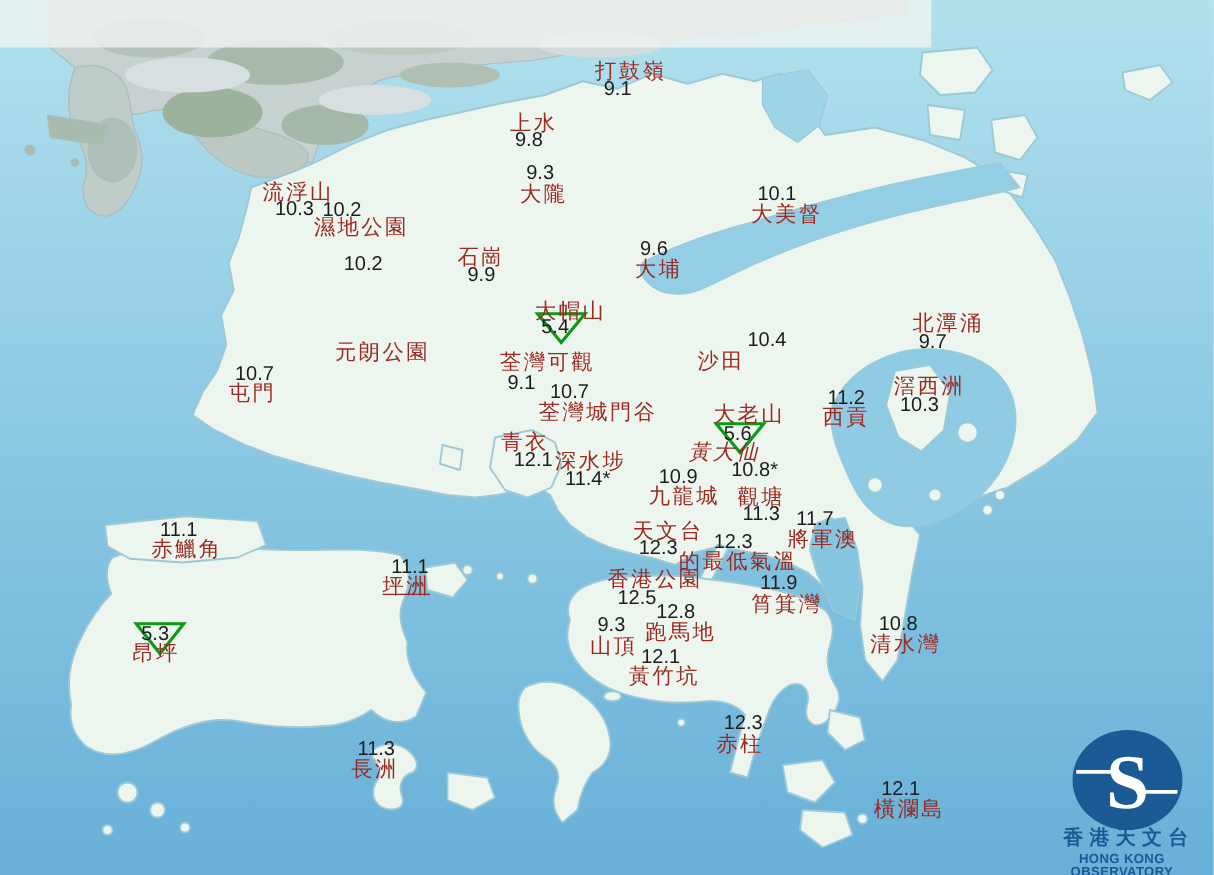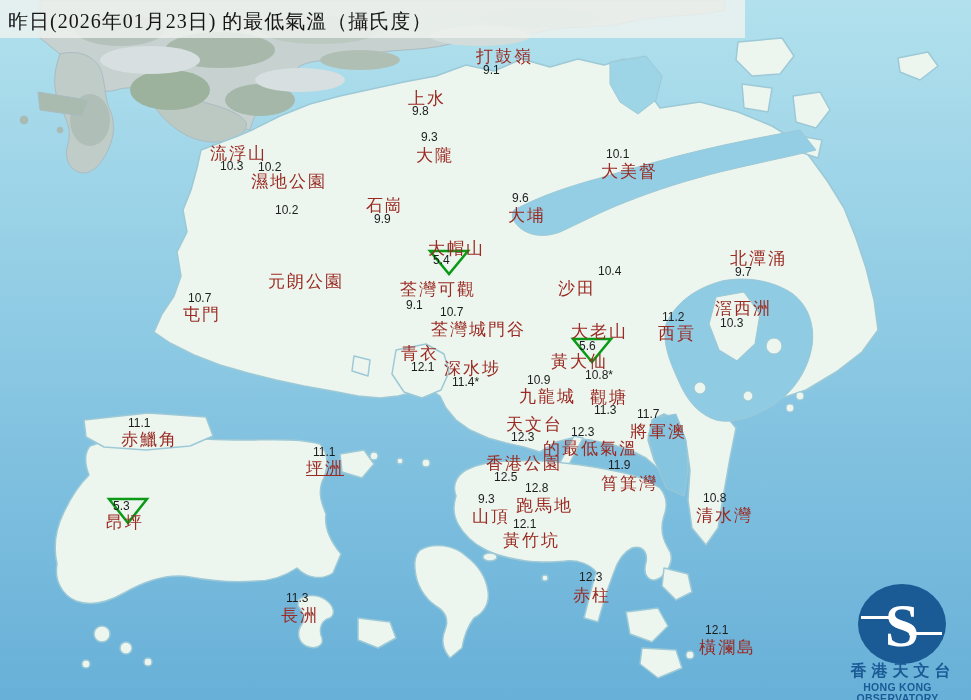--- a/index.html
+++ b/index.html
@@ -7,21 +7,21 @@
          font-family:"Liberation Sans",sans-serif;background:#9fd4e6;}
   .stage svg.map{position:absolute;left:0;top:0;z-index:1;}
   .title{position:absolute;left:8px;top:8px;z-index:5;
          font-family:"Liberation Serif",serif;font-size:20px;color:#151515;
          letter-spacing:1px;white-space:nowrap;}
   #station-layer{position:absolute;left:0;top:0;width:100%;height:100%;z-index:3;}
   .sname{position:absolute;color:var(--station-name,#9a2a22);
          font-family:"Liberation Serif",serif;font-size:17px;letter-spacing:2px;
          line-height:1;white-space:nowrap;}
   .sval{position:absolute;color:var(--station-value,#1d1d1d);
-        font-family:"Liberation Sans",sans-serif;font-size:12px;line-height:1;
+        font-family:"Liberation Sans",sans-serif;font-size:16px;line-height:1;
         white-space:nowrap;}
   .logo-cn{position:absolute;left:840px;top:663px;width:126px;text-align:center;z-index:4;
            color:var(--logo-blue,#1a5a95);font-family:"Liberation Serif",serif;
            font-size:16px;font-weight:bold;letter-spacing:5px;line-height:1;}
   .logo-en{position:absolute;left:824px;top:682px;width:147px;text-align:center;z-index:4;
            color:var(--logo-blue,#1a5a95);font-family:"Liberation Sans",sans-serif;
            font-size:10.5px;font-weight:bold;line-height:1;letter-spacing:0.3px;}
 </style>
 </head>
 <body>
@@ -166,21 +166,20 @@
       </g>
 
     <g>
       <ellipse cx="902" cy="624" rx="44" ry="40" fill="#1a5a95"></ellipse>
       <rect x="861" y="616" width="33" height="3" fill="#ffffff"></rect>
       <rect x="909" y="632" width="33" height="3" fill="#ffffff"></rect>
       <text x="902" y="646" text-anchor="middle" font-family="Liberation Serif, serif" font-weight="bold" font-size="62" fill="#ffffff">S</text>
     </g>
   </svg>
 
-  <div class="title">昨日(2026年01月23日) 的最低氣溫（攝氏度）</div>
 
   <div id="station-layer">
       <div class="sname" style="left: 476px; top: 48px;">打鼓嶺</div>
       <div class="sval" style="left: 483px; top: 64px;">9.1</div>
       <div class="sname" style="left: 408px; top: 90px;">上水</div>
       <div class="sval" style="left: 412px; top: 105px;">9.8</div>
       <div class="sname" style="left: 416px; top: 147px;">大隴</div>
       <div class="sval" style="left: 421px; top: 131px;">9.3</div>
       <div class="sname" style="left: 210px; top: 145px;">流浮山</div>
       <div class="sval" style="left: 220px; top: 160px;">10.3</div>
@@ -209,21 +208,21 @@
       <div class="sname" style="left: 715px; top: 300px;">滘西洲</div>
       <div class="sval" style="left: 720px; top: 317px;">10.3</div>
       <div class="sname" style="left: 658px; top: 325px;">西貢</div>
       <div class="sval" style="left: 662px; top: 311px;">11.2</div>
       <div class="sname" style="left: 571px; top: 323px;">大老山</div>
       <div class="sval" style="left: 579px; top: 340px;">5.6</div>
       <div class="sname" style="left: 401px; top: 345px;">青衣</div>
       <div class="sval" style="left: 411px; top: 361px;">12.1</div>
       <div class="sname" style="left: 444px; top: 360px;">深水埗</div>
       <div class="sval" style="left: 452px; top: 376px;">11.4*</div>
-      <div class="sname" style="left: 551px; top: 353px;">黃大仙</div>
+      <div class="sname" style="left: 551px; top: 353px; font-style: italic;">黃大仙</div>
       <div class="sval" style="left: 557px; top: 369px; margin-left: 28px;">10.8*</div>
       <div class="sname" style="left: 519px; top: 388px;">九龍城</div>
       <div class="sval" style="left: 527px; top: 374px;">10.9</div>
       <div class="sname" style="left: 590px; top: 389px;">觀塘</div>
       <div class="sval" style="left: 594px; top: 404px;">11.3</div>
       <div class="sname" style="left: 506px; top: 416px;">天文台</div>
       <div class="sval" style="left: 511px; top: 431px;">12.3</div>
       <div class="sname" style="left: 630px; top: 423px;">將軍澳</div>
       <div class="sval" style="left: 637px; top: 408px;">11.7</div>
       <div class="sname" style="left: 543px; top: 440px;">的最低氣溫</div>

